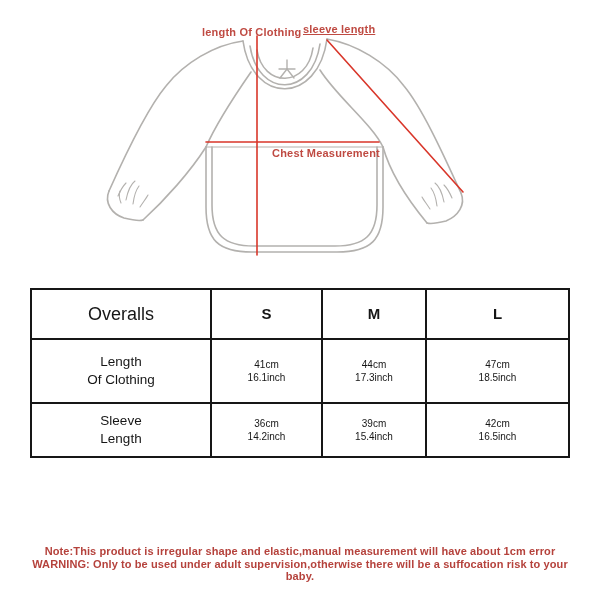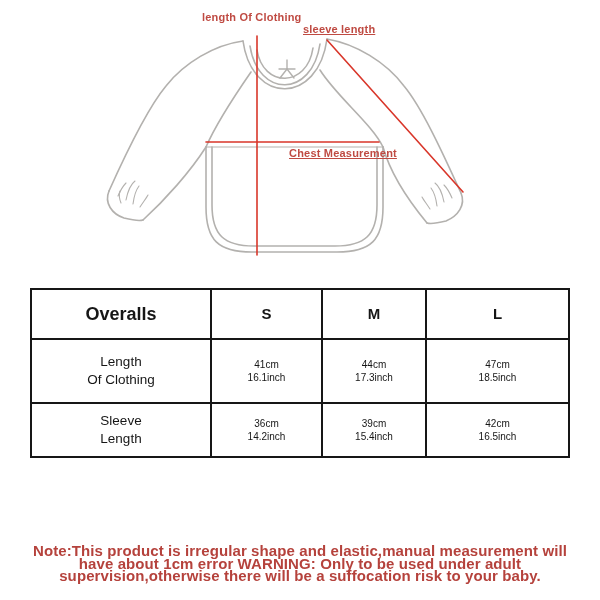--- a/index.html
+++ b/index.html
@@ -20,56 +20,56 @@
   }
   #diagram svg { position: absolute; left: 0; top: 0; }
   .anno-label {
     position: absolute;
     color: #bf4a42;
     font-size: 11px;
     font-weight: bold;
     letter-spacing: 0.2px;
     white-space: nowrap;
   }
-  #label-length { left: 202px; top: 11px; }
+  #label-length { left: 202px; top: 26px; }
   #label-sleeve { left: 303px; top: 23px; text-decoration: underline; }
-  #label-chest  { left: 289px; top: 147px; text-decoration: underline; }
+  #label-chest  { left: 272px; top: 147px; }
 
   
   #size-table {
     position: absolute;
     left: 30px; top: 288px;
     border-collapse: collapse;
     table-layout: fixed;
     width: 538px;
     color: #161616;
   }
   #size-table td {
     border: 2px solid #161616;
     text-align: center;
     vertical-align: middle;
     padding: 0;
     line-height: 1.35;
   }
   #size-table tr.hdr td { height: 48px; }
   #size-table tr.r1 td, #size-table tr.r2 td { height: 62px; }
   #size-table tr.r3 td { height: 52px; }
-  .hdr-first { font-size: 18px; font-weight: bold; }
+  .hdr-first { font-size: 18px; font-weight: normal; }
   .hdr-size  { font-size: 15px; font-weight: bold; }
   .row-label { font-size: 13.5px; border-radius: 13px; }
   .cell-val  { font-size: 10px; }
 
   
   #note {
     position: absolute;
     left: 20px; top: 545px;
     width: 560px;
     text-align: center;
     color: #b5423c;
-    font-size: 15px;
+    font-size: 11px;
     line-height: 12.5px;
     font-weight: bold;
     letter-spacing: 0.1px;
   }
 </style>
 </head>
 <body>
 
 <div id="page">
 

